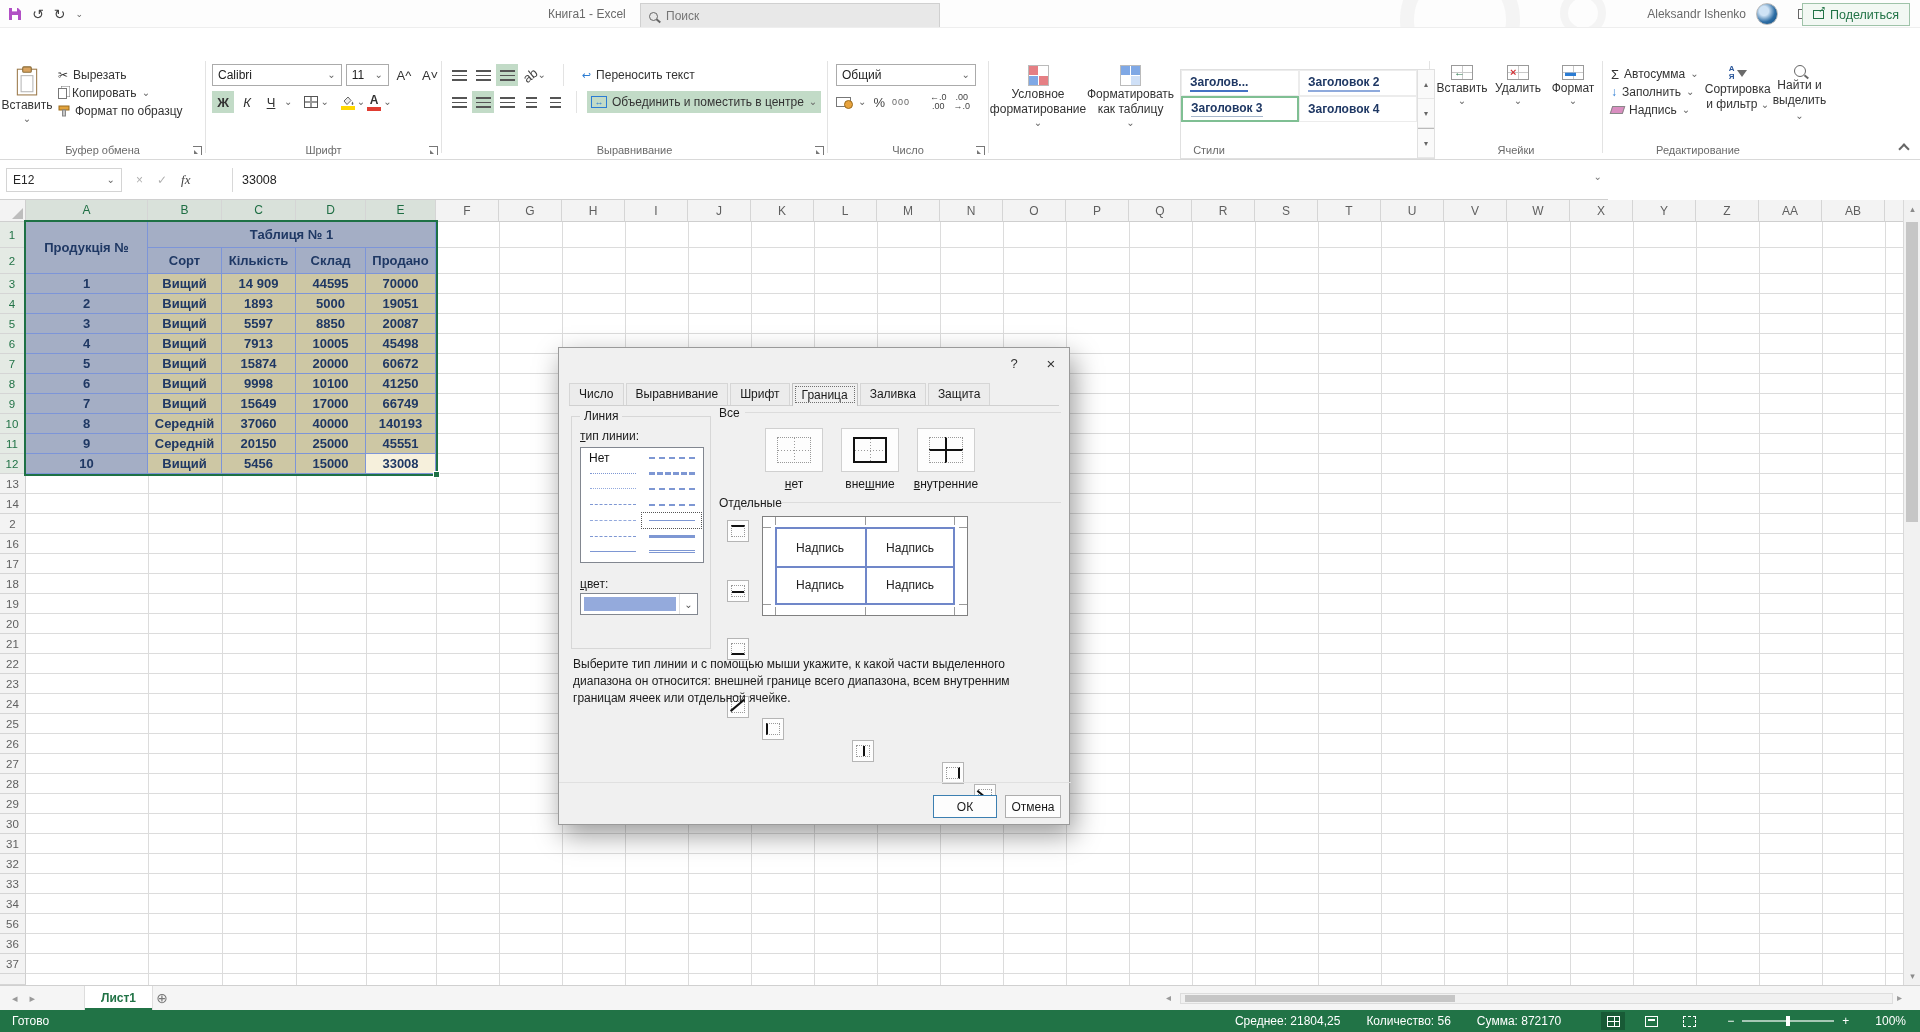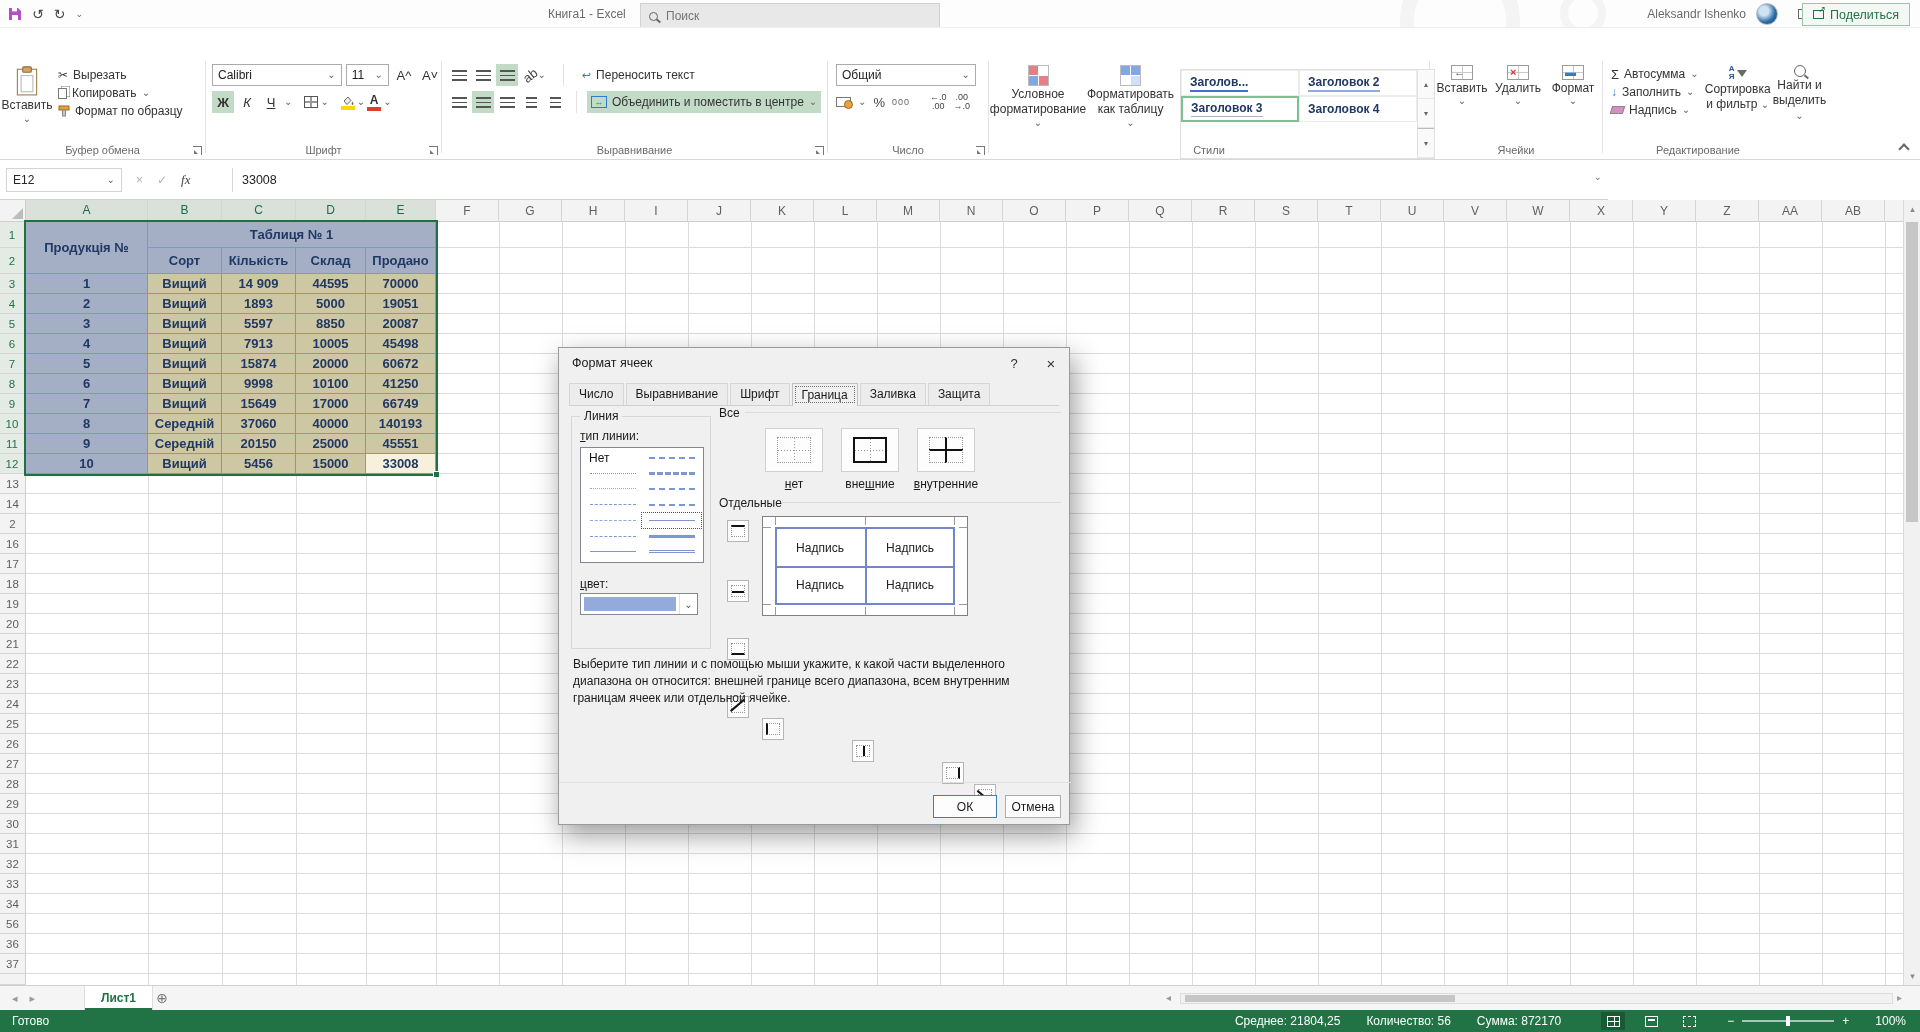--- a/index.html
+++ b/index.html
@@ -791,23 +791,20 @@
             <span class="znotch"></span>
             <span class="zthumb"></span>
           </span>
         <span>+</span>
       </span>
       <span>100%</span>
     </div>
   </div>
 
   <div class="x dialog">
-    <div class="x dtitle">
-      <span>Формат ячеек</span>
-    </div>
     <div class="x dhelp">?</div>
     <div class="x dclose">×</div>
     <div class="x dtabs">
         <div class="dtab">Число</div>
         <div class="dtab">Выравнивание</div>
         <div class="dtab">Шрифт</div>
         <div class="dtab on">Граница</div>
         <div class="dtab">Заливка</div>
         <div class="dtab">Защита</div>
       </div>

